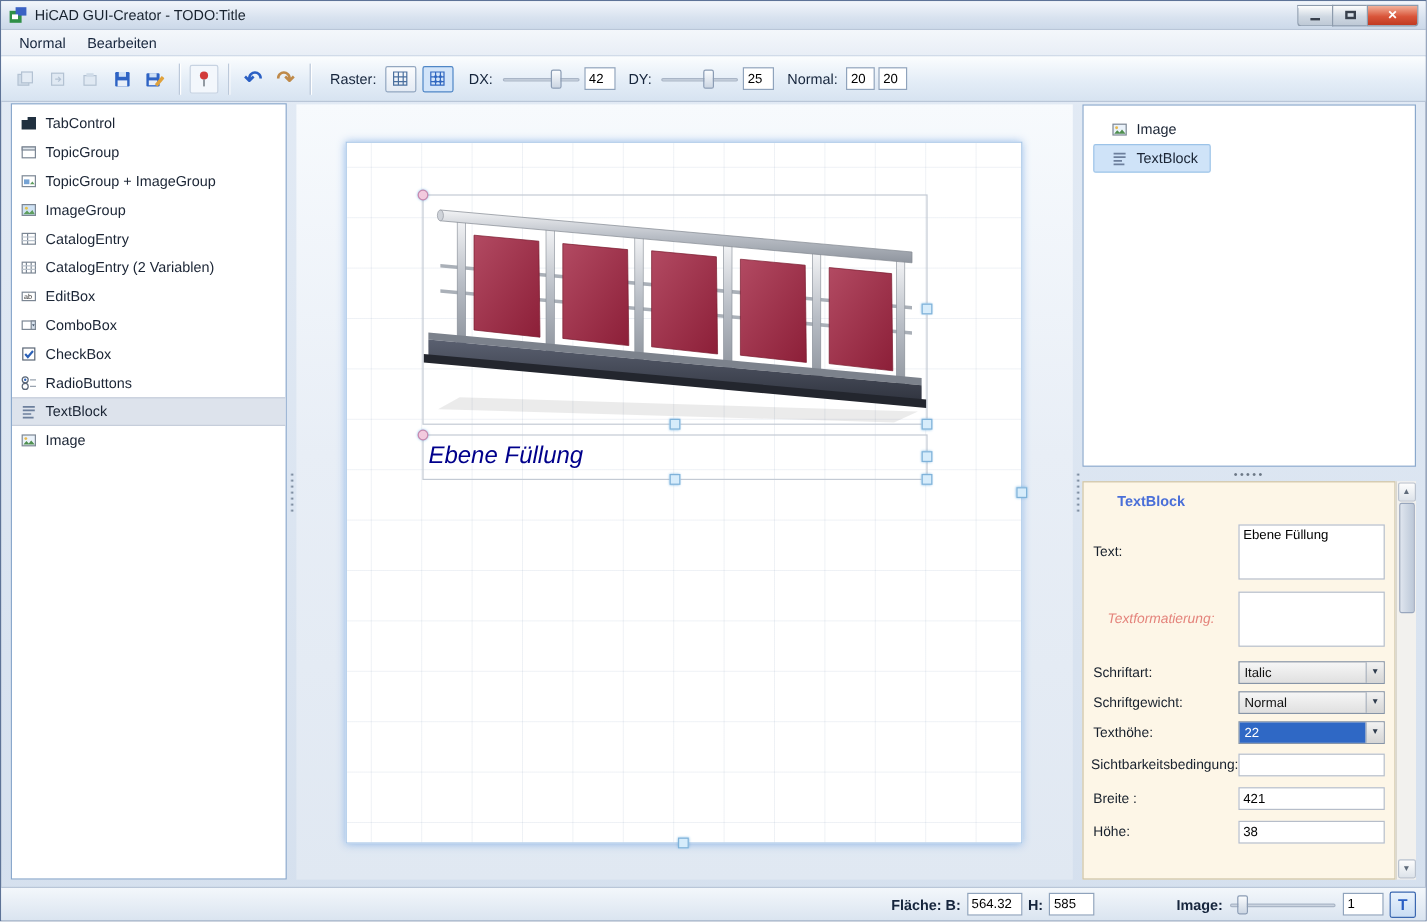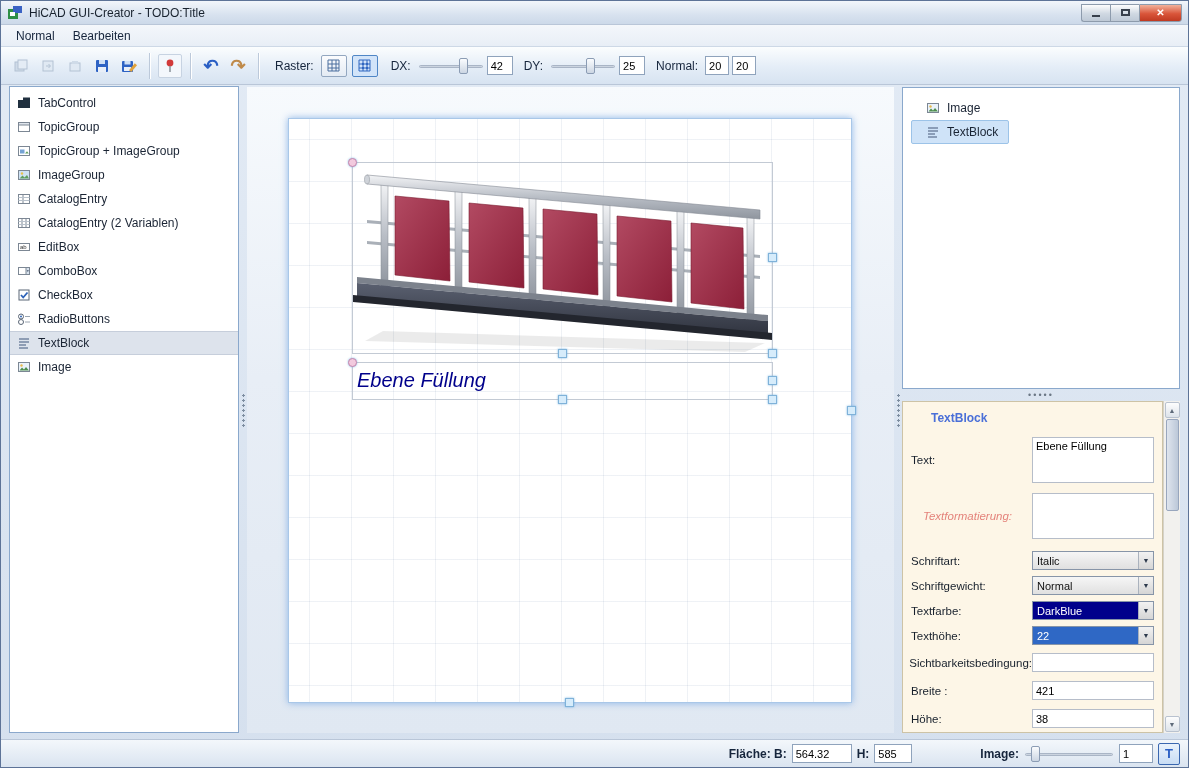--- a/index.html
+++ b/index.html
@@ -97,21 +97,21 @@
   .vscroll { width:17px; background:#f2f1ee; border-left:1px solid #d5d2c8; display:flex; flex-direction:column; align-items:center; }
   .sb-btn { width:15px; height:16px; display:flex; align-items:center; justify-content:center; font-size:7px; color:#5f6b7a; background:linear-gradient(180deg,#fdfdfd,#dde3ea); border:1px solid #b9c2cf; border-radius:2px; margin:1px 0; }
   .sb-thumb { width:13px; height:92px; background:linear-gradient(90deg,#dfe5ee,#bcc8d8); border:1px solid #98a6bd; border-radius:2px; }
   .sb-fill { flex:1; }
 
   
   .statusbar { height:28px; border-top:1px solid #b9c6d8; background:linear-gradient(180deg,#f3f7fb,#dae4f0); display:flex; align-items:center; justify-content:flex-end; gap:5px; padding:0 8px; }
   .sb-label { color:#16253c; }
   .sb-label.bold { font-weight:bold; }
   .sb-input { height:19px; border:1px solid #8fa3bc; font-family:"Liberation Sans",sans-serif; font-size:11px; padding:0 3px; }
-  .w46{width:60px;} .w38{width:38px;} .w34{width:34px;}
+  .w46{width:46px;} .w38{width:38px;} .w34{width:34px;}
   .zoom-gap { width:58px; }
   .t-btn { width:22px; height:22px; border:1px solid #3a67b0; border-radius:2px; background:linear-gradient(180deg,#e9f2fc,#c9ddf4); color:#2a5fc4; font-weight:bold; font-size:13px; font-family:"Liberation Sans",sans-serif; }
 </style>
 </head>
 <body>
 
 <div class="window">
 
   <div class="titlebar">
     <span class="app-icon">
@@ -479,27 +479,20 @@
           </div>
 
           <div class="prow">
             <span class="plabel">Schriftgewicht:</span>
             <div class="combo pctrl">
               <span class="combo-val">Normal</span>
               <span class="combo-btn">▼</span>
             </div>
           </div>
 
-          <div class="prow">
-            <span class="plabel">Textfarbe:</span>
-            <div class="combo pctrl">
-              <span class="combo-val darkblue">DarkBlue</span>
-              <span class="combo-btn">▼</span>
-            </div>
-          </div>
 
           <div class="prow">
             <span class="plabel">Texthöhe:</span>
             <div class="combo pctrl">
               <span class="combo-val hl">22</span>
               <span class="combo-btn">▼</span>
             </div>
           </div>
 
           <div class="prow" style="margin-top:8px;justify-content:flex-end;">

